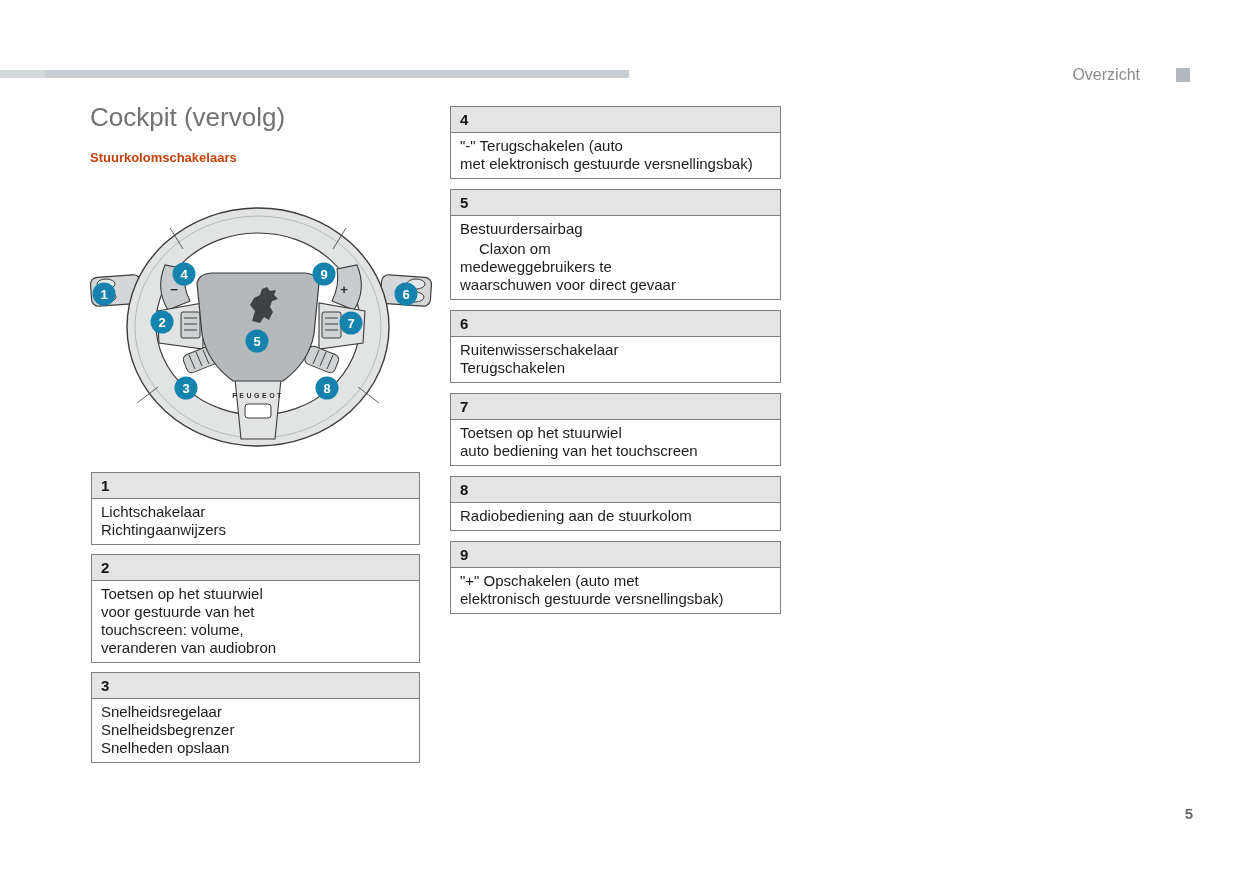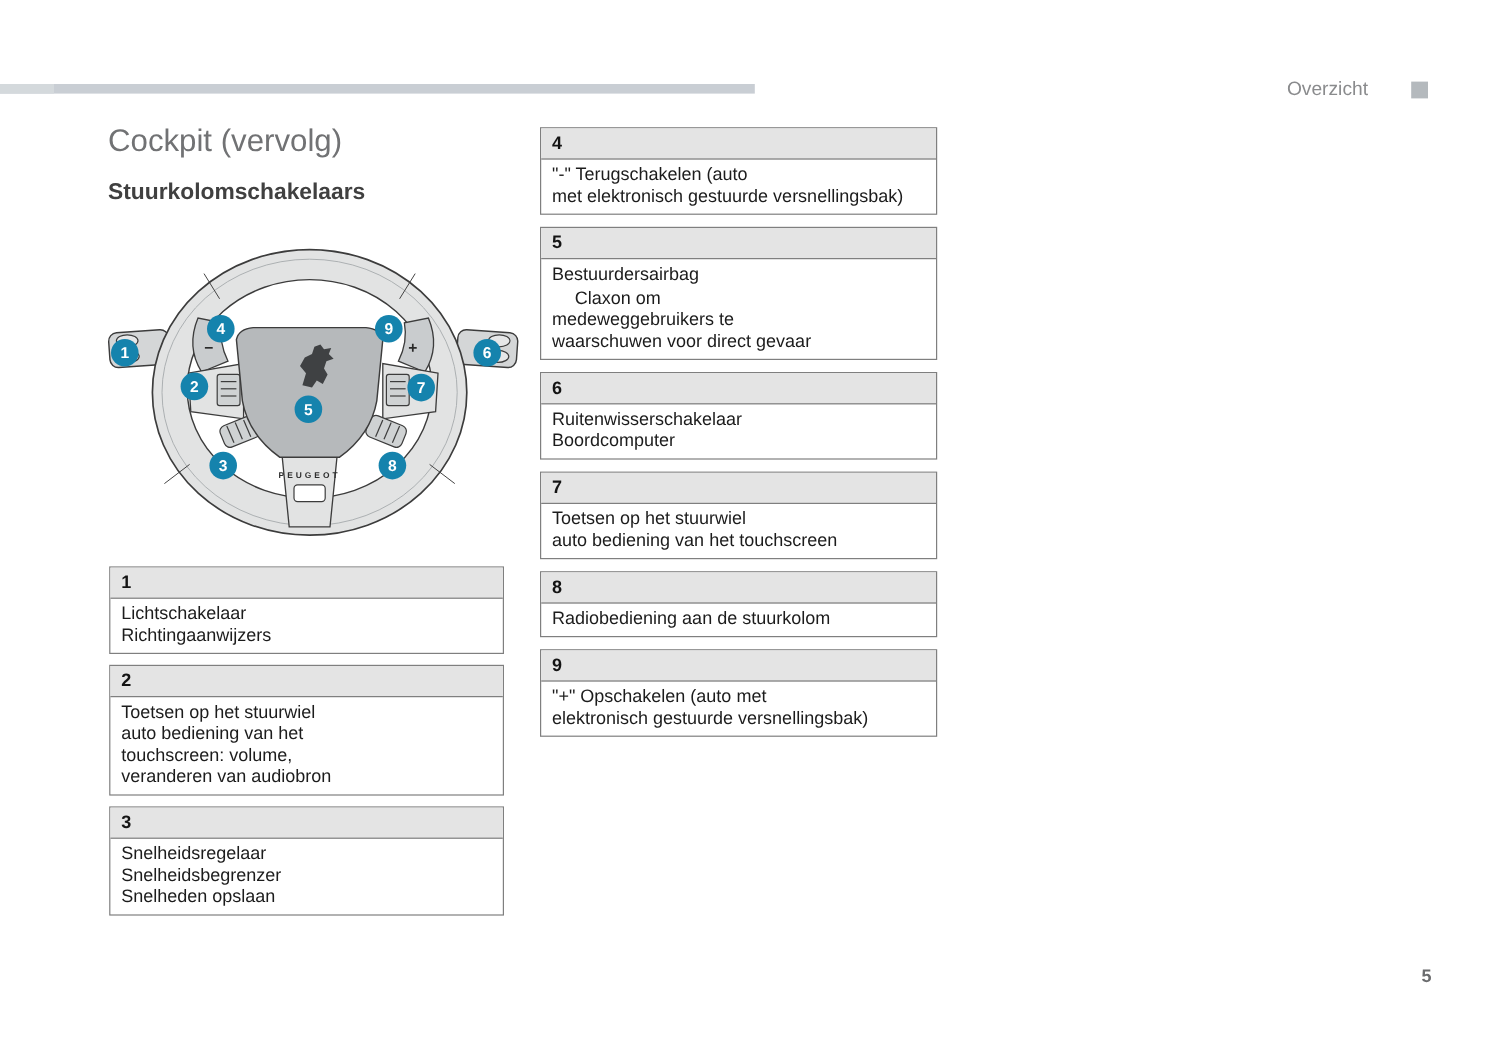--- a/index.html
+++ b/index.html
@@ -8,21 +8,21 @@
     font-family:"Liberation Sans","DejaVu Sans",sans-serif;color:#1a1a1a;
   }
   
   .topbar{position:absolute;left:0;top:70px;width:629px;height:8px;background:#c9ced4;}
   .topbar-left{position:absolute;left:0;top:70px;width:45px;height:8px;background:#d4d9dc;}
   .header-right{position:absolute;top:66px;right:51px;display:flex;align-items:center;gap:36px;}
   .section-label{font-size:16px;color:#8a8b8d;}
   .section-square{width:14px;height:14px;background:#b4b9bd;}
   
   .page-title{position:absolute;left:90px;top:102px;font-size:26px;color:#717274;}
-  .page-subtitle{position:absolute;left:90px;top:150px;font-size:19px;font-weight:bold;color:#404040;}
+  .page-subtitle{position:absolute;left:90px;top:150px;font-size:13px;font-weight:bold;color:#c2410c;}
   
   .diagram{position:absolute;left:85px;top:197px;width:352px;height:266px;}
   
   .legend-col{position:absolute;display:flex;flex-direction:column;}
   #legend-left{left:91px;top:472px;width:329px;gap:9px;}
   #legend-right{left:450px;top:106px;width:331px;gap:10px;}
   .legend-item{border:1px solid #7f7f7f;background:#ffffff;}
   .legend-num{background:#e4e4e4;border-bottom:1px solid #7f7f7f;font-weight:bold;font-size:15px;
               line-height:19px;padding:3px 9px;color:#141414;}
   .legend-body{padding:4px 9px 5px 9px;font-size:15px;color:#1c1c1c;}
@@ -161,21 +161,21 @@
       <div class="legend-num">1</div>
       <div class="legend-body">
         <div class="legend-line">Lichtschakelaar</div>
         <div class="legend-line">Richtingaanwijzers</div>
       </div>
     </div>
     <div class="legend-item">
       <div class="legend-num">2</div>
       <div class="legend-body">
         <div class="legend-line">Toetsen op het stuurwiel</div>
-        <div class="legend-line">auto bediening van het</div>
+        <div class="legend-line">voor gestuurde van het</div>
         <div class="legend-line">touchscreen: volume,</div>
         <div class="legend-line">veranderen van audiobron</div>
       </div>
     </div>
     <div class="legend-item">
       <div class="legend-num">3</div>
       <div class="legend-body">
         <div class="legend-line">Snelheidsregelaar</div>
         <div class="legend-line">Snelheidsbegrenzer</div>
         <div class="legend-line">Snelheden opslaan</div>
@@ -197,21 +197,21 @@
         <div class="legend-line">Bestuurdersairbag</div>
         <div class="legend-line pgap">Claxon om</div>
         <div class="legend-line">medeweggebruikers te</div>
         <div class="legend-line">waarschuwen voor direct gevaar</div>
       </div>
     </div>
     <div class="legend-item">
       <div class="legend-num">6</div>
       <div class="legend-body">
         <div class="legend-line">Ruitenwisserschakelaar</div>
-        <div class="legend-line">Boordcomputer</div>
+        <div class="legend-line">Terugschakelen</div>
       </div>
     </div>
     <div class="legend-item">
       <div class="legend-num">7</div>
       <div class="legend-body">
         <div class="legend-line">Toetsen op het stuurwiel</div>
         <div class="legend-line">auto bediening van het touchscreen</div>
       </div>
     </div>
     <div class="legend-item">

